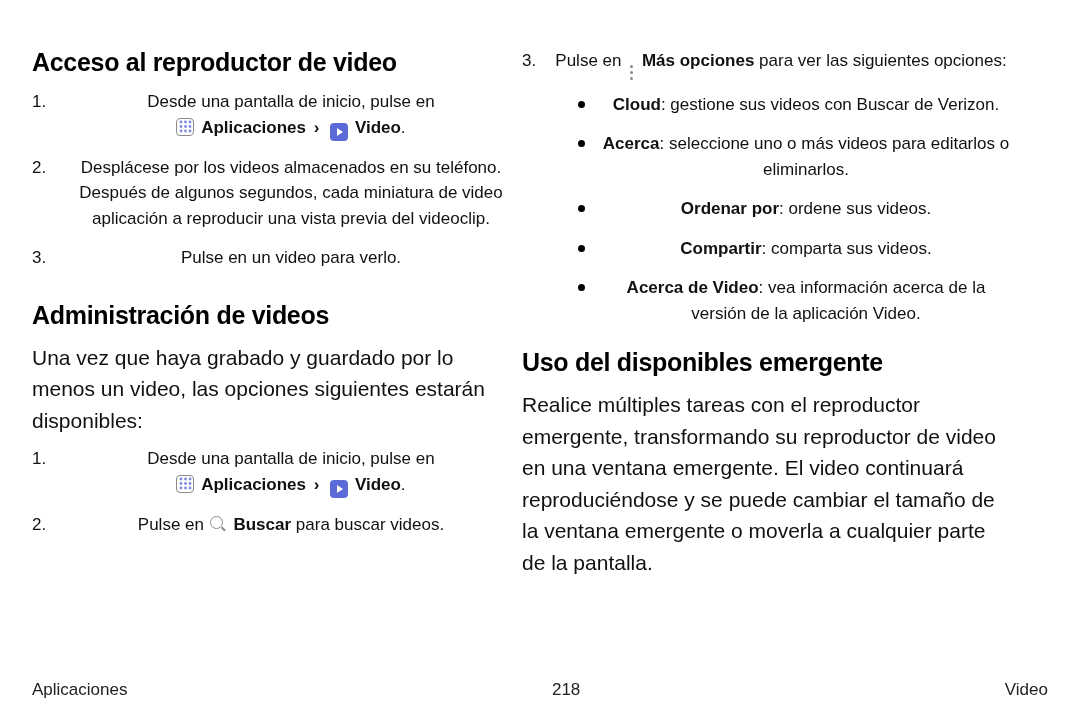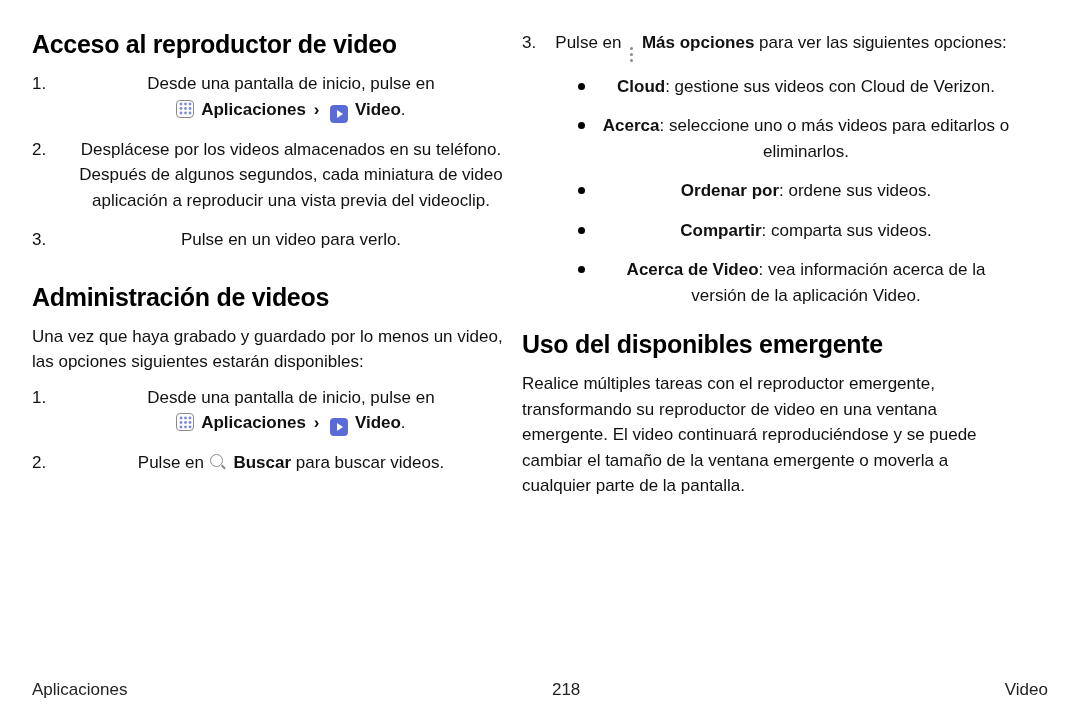--- a/index.html
+++ b/index.html
@@ -11,37 +11,38 @@
     font-family: Arial, Helvetica, sans-serif;
     width: 1080px;
     height: 720px;
     background: #fff;
     color: #111;
     position: relative;
     padding: 30px 32px 0 32px;
   }
   .columns {
     display: flex;
+    margin-top: 18px;
   }
   .col {
     width: 490px;
   }
   h2 {
     font-size: 25px;
     font-weight: 700;
     margin-bottom: 12px;
     margin-top: 0;
     letter-spacing: -0.3px;
     color: #000;
   }
   .col-left h2.second {
     margin-top: 30px;
   }
   p.body {
-    font-size: 17px;
+    font-size: 21px;
     line-height: 1.5;
     margin-bottom: 10px;
   }
   ol {
     list-style: none;
     counter-reset: item;
     padding-left: 0;
     text-align: center;
   }
   ol > li {
@@ -258,21 +259,21 @@
         <span class="icon-more">
             <span></span>
             <span></span>
             <span></span>
           </span>
         <span class="bold">Más opciones</span>
         <span> para ver las siguientes opciones:</span>
 
         <ul class="bullets">
           <li>
-            <span class="bold">Cloud</span><span>: gestione sus videos con Cloud de Verizon.</span>
+            <span class="bold">Cloud</span><span>: gestione sus videos con Buscar de Verizon.</span>
           </li>
           <li>
             <span class="bold">Acerca</span><span>: seleccione uno o más videos para editarlos o eliminarlos.</span>
           </li>
           <li>
             <span class="bold">Ordenar por</span><span>: ordene sus videos.</span>
           </li>
           <li>
             <span class="bold">Compartir</span><span>: comparta sus videos.</span>
           </li>

